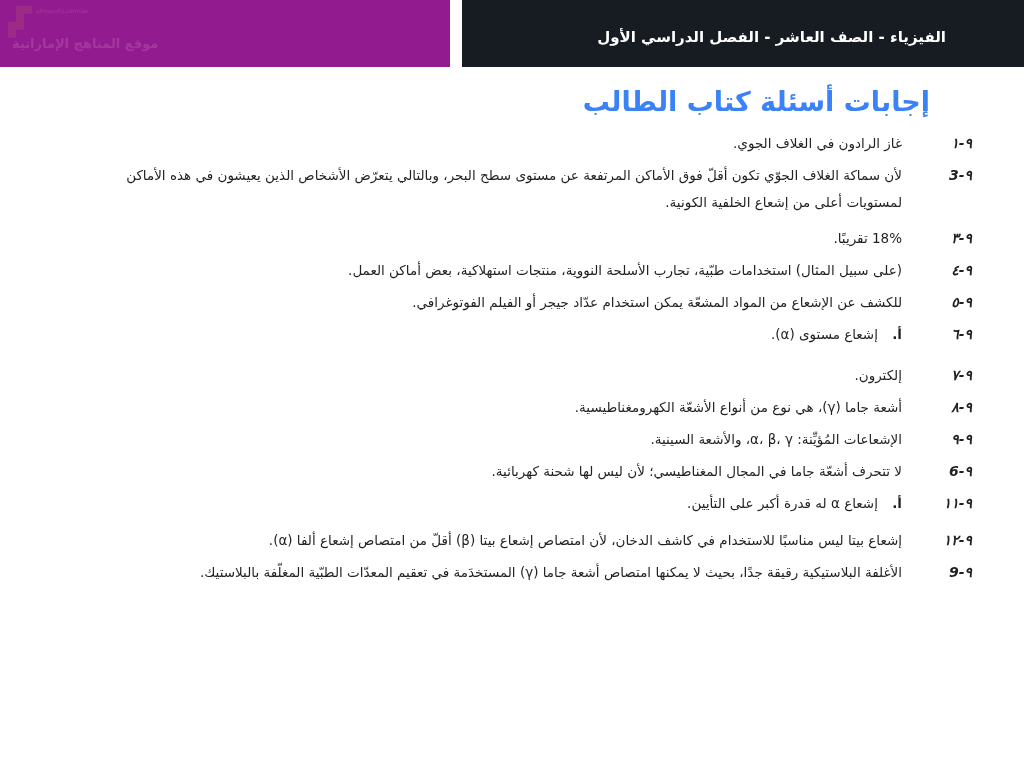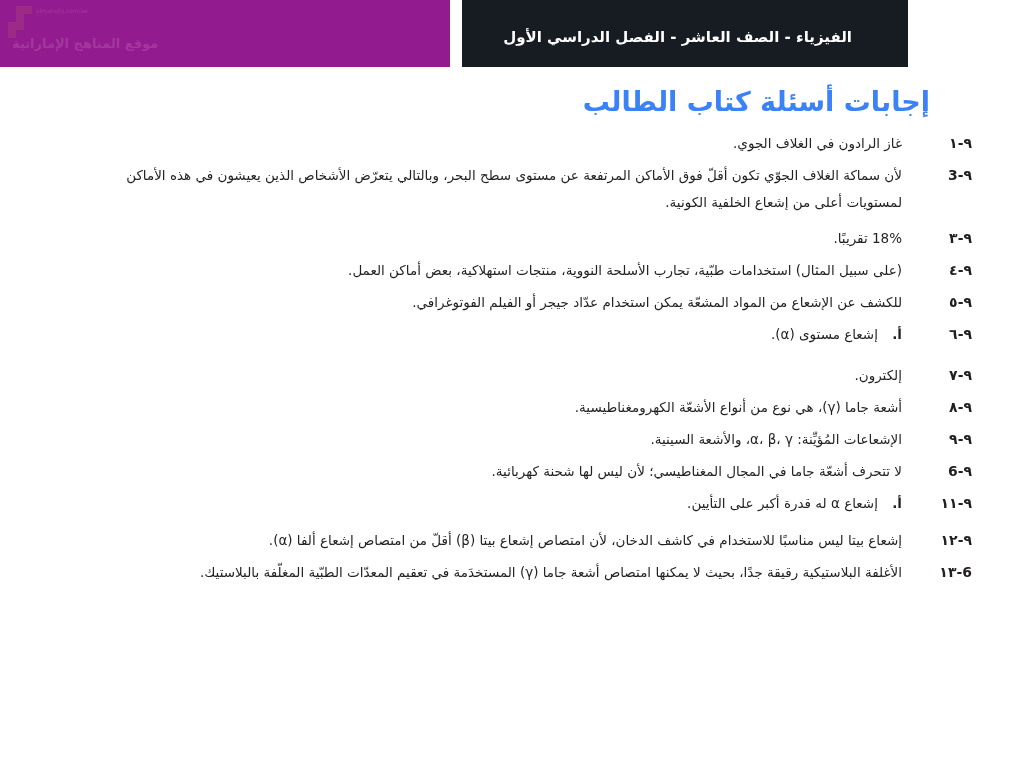--- a/index.html
+++ b/index.html
@@ -4,21 +4,21 @@
   <style>
     html, body { margin: 0; padding: 0; }
     body {
       width: 1024px; height: 783px; overflow: hidden;
       background: #ffffff;
       font-family: "DejaVu Sans", sans-serif;
       color: #231f20;
       position: relative;
     }
     .header {
-      position: absolute; left: 0; top: 0; width: 908px; height: 67px;
+      position: absolute; left: 0; top: 0; width: 1024px; height: 67px;
       display: flex;
       gap: 12px;
     }
     .header-left {
       width: 450px; height: 67px; background: #921c8f; position: relative;
     }
     .watermark {
       position: absolute; left: 6px; top: 4px; width: 95px; height: 52px;
       opacity: 0.35;
     }
@@ -30,40 +30,41 @@
       white-space: nowrap; direction: ltr;
     }
     .watermark .wm-text {
       position: absolute; left: 6px; top: 32px; font-size: 13px; color: #c46bb6;
       font-weight: bold; white-space: nowrap;
     }
     .header-right {
       flex: 1; height: 67px; background: #171b22; position: relative;
     }
     .header-title {
-      position: absolute; right: 56px; top: 28px;
+      position: absolute; right: 78px; top: 28px;
       color: #ffffff; font-size: 15px; font-weight: bold;
       direction: rtl; white-space: nowrap;
     }
     .page-title {
       position: absolute; right: 94px; top: 86px;
       color: #3b82f6; font-size: 27px; font-weight: bold;
       direction: rtl; white-space: nowrap;
     }
     .answers {
       position: absolute; left: 110px; right: 52px; top: 130px;
       direction: rtl;
     }
     .row {
       display: flex; direction: rtl; align-items: flex-start;
       font-size: 13.5px; line-height: 27px;
     }
     .num {
       width: 70px; flex: 0 0 70px; font-weight: bold; font-size: 14px;
       white-space: nowrap;
+      font-style: italic;
     }
     .txt { flex: 1; }
     .sub-marker { font-weight: bold; margin-left: 10px; }
     .indent-sub { padding-right: 70px; }
     .gap-s { height: 5px; }
     .gap-m { height: 9px; }
   </style>
 </head>
 <body>
 
@@ -150,16 +151,16 @@
     </span>
   </div>
   <div class="gap-s"></div>
   <div class="gap-s"></div>
   <div class="row">
     <span class="num">٩-١٢</span>
     <span class="txt">إشعاع بيتا ليس مناسبًا للاستخدام في كاشف الدخان، لأن امتصاص إشعاع بيتا (β) أقلّ من امتصاص إشعاع ألفا (α).</span>
   </div>
   <div class="gap-s"></div>
   <div class="row">
-    <span class="num">6-١٣</span>
+    <span class="num">٩-9</span>
     <span class="txt">الأغلفة البلاستيكية رقيقة جدًا، بحيث لا يمكنها امتصاص أشعة جاما (γ) المستخدَمة في تعقيم المعدّات الطبّية المغلّفة بالبلاستيك.</span>
   </div>
 </div>
 
 </body></html>

